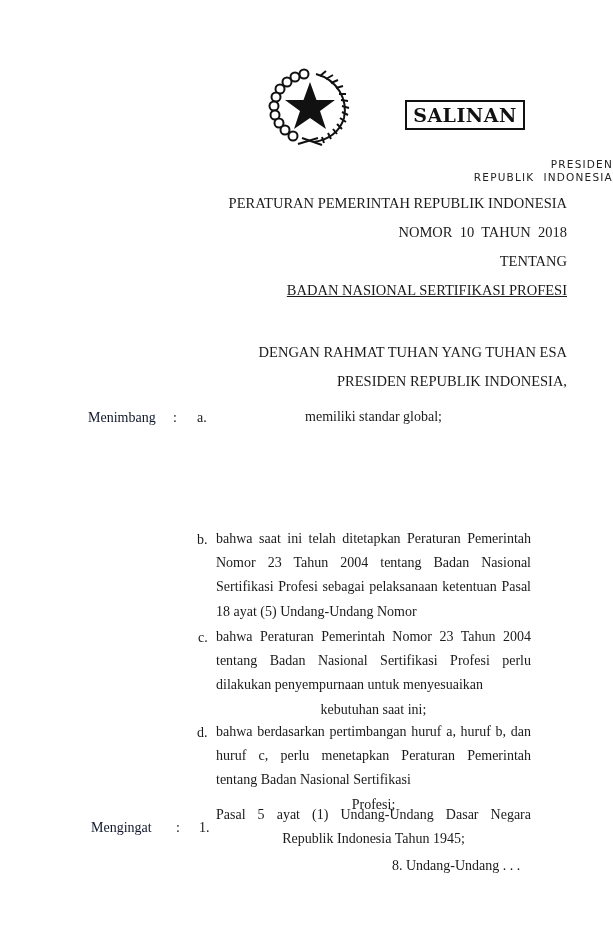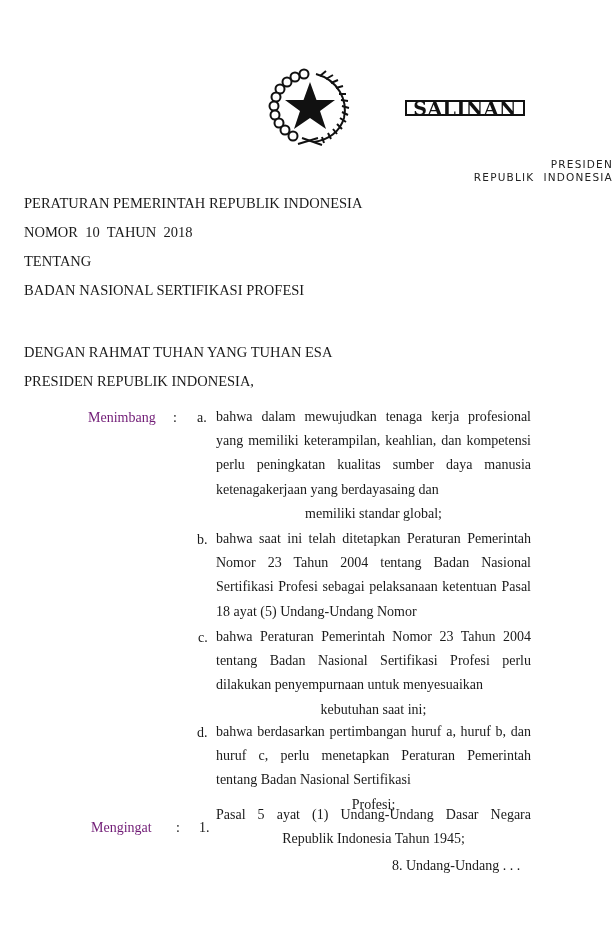--- a/index.html
+++ b/index.html
@@ -4,37 +4,36 @@
 <style>
   html, body { margin: 0; padding: 0; background: #ffffff; }
   body {
     width: 613px; height: 943px; position: relative; overflow: hidden;
     font-family: "DejaVu Serif", "Liberation Serif", serif;
     color: #1a1a1a;
   }
   .abs { position: absolute; }
   .emblem { left: 268px; top: 66px; width: 84px; height: 82px; }
   .salinan {
-    left: 405px; top: 100px; width: 120px; height: 16px;
+    left: 405px; top: 100px; width: 120px; height: 30px;
     border: 2.5px solid #111; box-sizing: border-box;
     display: flex; align-items: center; justify-content: center;
     font-family: "DejaVu Serif", serif; font-weight: bold; font-size: 19px; letter-spacing: 0.5px;
     color: #111;
   }
   .pres-small {
     left: 0; width: 613px; text-align: right;
     font-family: "DejaVu Sans", sans-serif; font-size: 10.5px; letter-spacing: 1.2px; color: #222;
   }
   .center-line {
-    left: 0; width: 567px; text-align: left;
+    left: 0; width: 567px; text-align: right;
     font-family: "Liberation Serif", "DejaVu Serif", serif; font-size: 14.5px; color: #1a1a1a;
     white-space: pre;
-    padding-left: 24px;
   }
-  .label { font-family: "Liberation Serif", serif; font-size: 14px; color: #701a75; }
+  .label { font-family: "Liberation Serif", serif; font-size: 14px; color: #0f172a; }
   .colon { font-family: "Liberation Serif", serif; font-size: 14px; }
   .marker { font-family: "Liberation Serif", serif; font-size: 14px; }
   .para {
     left: 216px; width: 315px;
     font-family: "Liberation Serif", serif; font-size: 14px; line-height: 24.2px;
     text-align: justify; color: #1a1a1a;
   }
   .para .last { display: block; text-align: center; }
   .footer-next {
     left: 392px; top: 858px;
@@ -75,31 +74,30 @@
 </div>
 
 <div class="abs salinan">SALINAN</div>
 
 <div class="abs pres-small" style="top:158px;">PRESIDEN</div>
 <div class="abs pres-small" style="top:171px; white-space:pre;">REPUBLIK  INDONESIA</div>
 
 <div class="abs center-line" style="top:195px;">PERATURAN PEMERINTAH REPUBLIK INDONESIA</div>
 <div class="abs center-line" style="top:224px;">NOMOR  10  TAHUN  2018</div>
 <div class="abs center-line" style="top:253px;">TENTANG</div>
-<div class="abs center-line" style="top:282px;">BADAN NASIONAL SERTIFIKASI PROFESI</div>
+<div class="abs center-line" style="top:282px;text-decoration:underline;">BADAN NASIONAL SERTIFIKASI PROFESI</div>
 
 <div class="abs center-line" style="top:344px;">DENGAN RAHMAT TUHAN YANG TUHAN ESA</div>
 <div class="abs center-line" style="top:373px;">PRESIDEN REPUBLIK INDONESIA,</div>
 
 <div class="abs label" style="left:88px; top:410px;">Menimbang</div>
 <div class="abs colon" style="left:173px; top:410px;">:</div>
 
 <div class="abs marker" style="left:197px; top:410px;">a.</div>
 <div class="abs para" style="top:405px;">
-  <span>bahwa dalam mewujudkan tenaga kerja profesional yang memiliki keterampilan, keahlian, dan kompetensi perlu peningkatan kualitas sumber daya manusia ketenagakerjaan yang berdayasaing dan</span>
   <span class="last">memiliki standar global;</span>
 </div>
 
 <div class="abs marker" style="left:197px; top:532px;">b.</div>
 <div class="abs para" style="top:527px;">
   <span>bahwa saat ini telah ditetapkan Peraturan Pemerintah Nomor 23 Tahun 2004 tentang Badan Nasional Sertifikasi Profesi sebagai pelaksanaan ketentuan Pasal 18 ayat (5) Undang-Undang Nomor</span>
 </div>
 
 <div class="abs marker" style="left:198px; top:630px;">c.</div>
 <div class="abs para" style="top:625px;">

